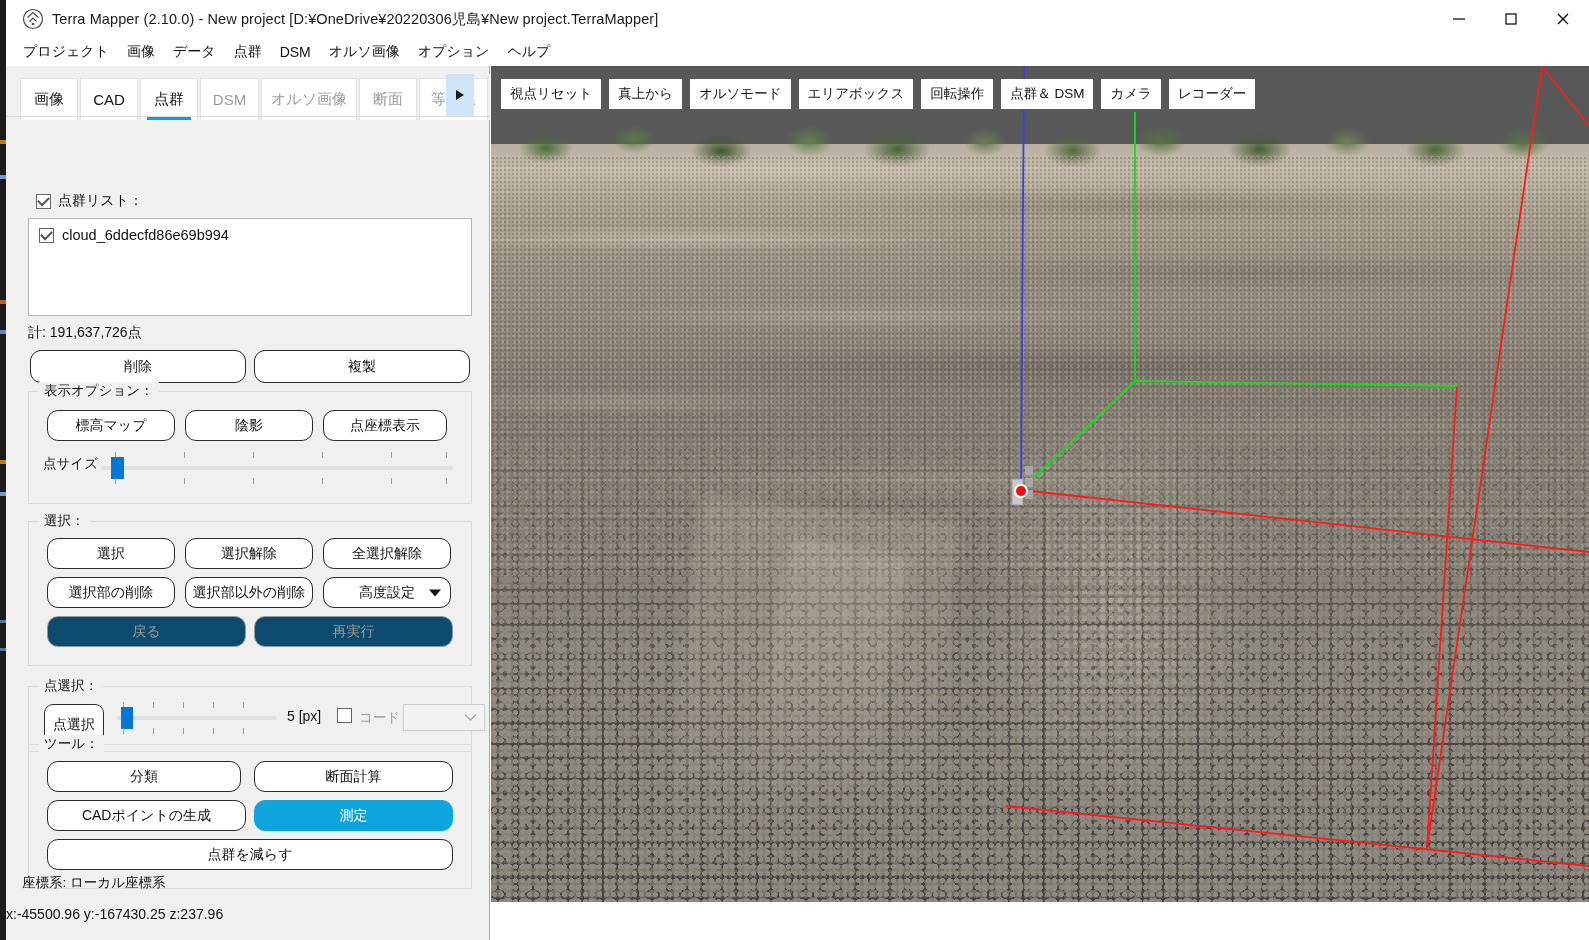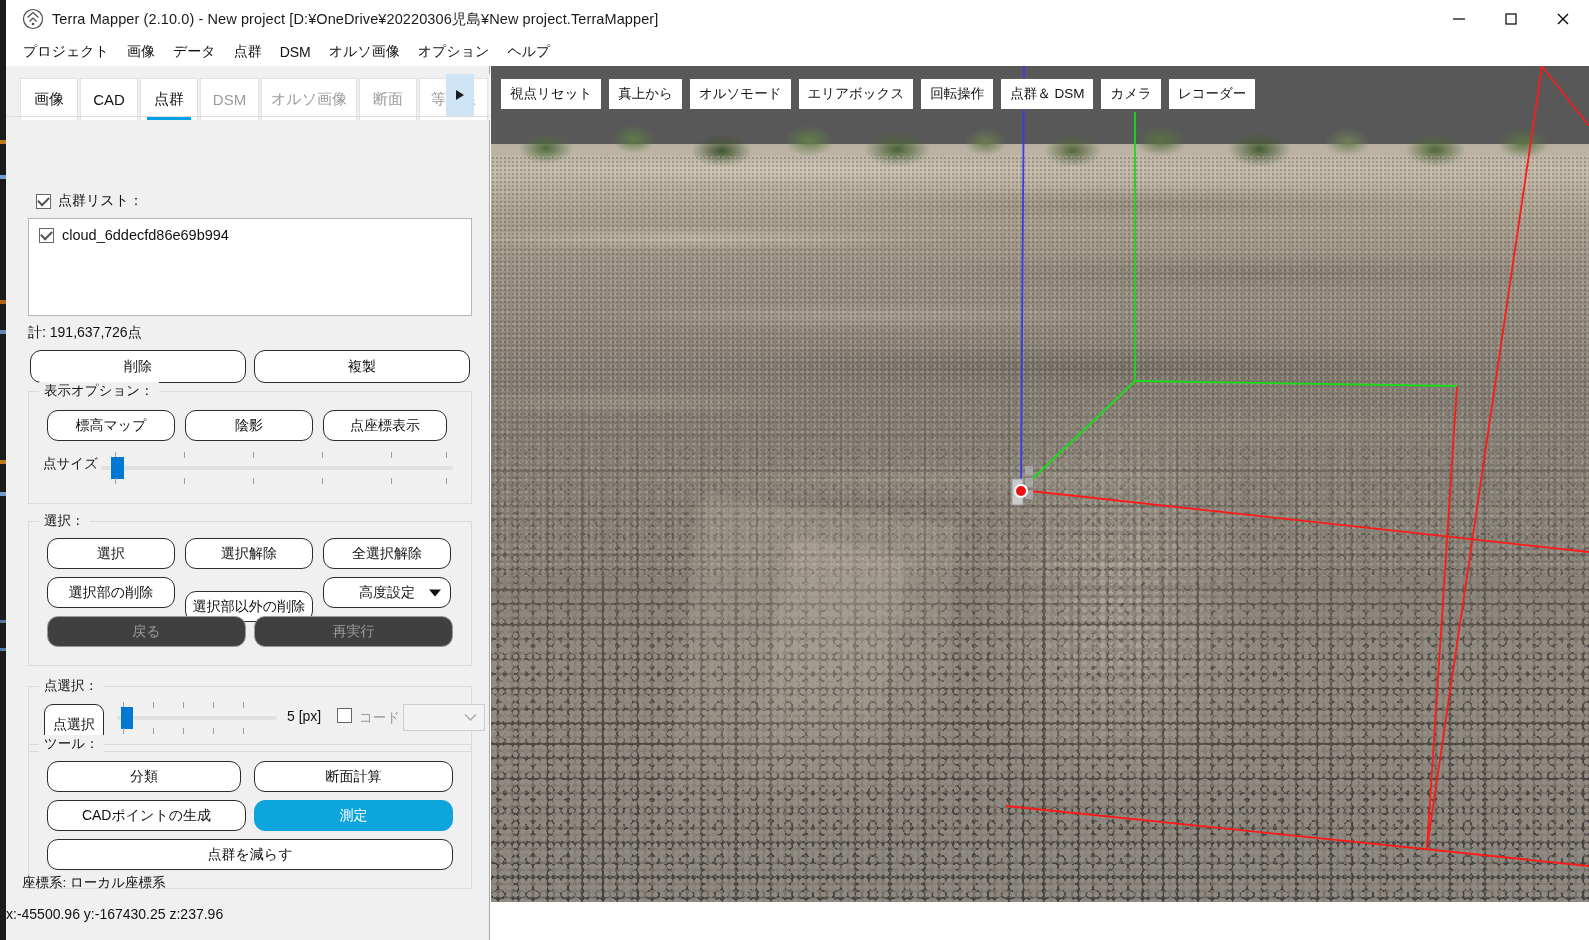--- a/index.html
+++ b/index.html
@@ -137,21 +137,21 @@
   }
 
   
   .btn {
     background:#ffffff; border:1px solid #2b2b2b; border-radius:11px;
     font-size:14px; color:#111;
     display:flex; align-items:center; justify-content:center;
     cursor:default; white-space:nowrap; position:relative;
     font-family:"Liberation Sans","DejaVu Sans",sans-serif;
   }
-  .btn.disabled { color:#9a9a9a; border-color:#9a9a9a; background:#404040;text-align:center; }
+  .btn.disabled { color:#9a9a9a; border-color:#9a9a9a; background:#0c4a6e;text-align:center; }
   .btn.primary { background:#0ea5dd; border-color:#0ea5dd; color:#ffffff; }
   .btn .caret {
     position:absolute; right:9px; top:50%; transform:translateY(-50%);
     width:0;height:0;border-left:6px solid transparent;border-right:6px solid transparent;
     border-top:7px solid #111;
   }
 
   .row-del   { position:absolute; left:24px; top:284px; width:216px; height:33px; }
   .row-dup   { position:absolute; left:248px; top:284px; width:216px; height:33px; }
 
@@ -183,21 +183,21 @@
   .tick.top { top:2px; }
   .tick.bot { top:28px; }
 
   
   .gbox-select { left:22px; top:455px; width:444px; height:145px; }
   .sel-b { position:absolute; height:31px; width:128px; }
   .s1 { left:18px;  top:16px; }
   .s2 { left:156px; top:16px; }
   .s3 { left:294px; top:16px; }
   .s4 { left:18px;  top:55px; }
-  .s5 { left:156px; top:55px;margin-top:14px; }
+  .s5 { left:156px; top:55px; }
   .s6 { left:294px; top:55px; }
   .s7 { left:18px;  top:94px; width:199px; }
   .s8 { left:225px; top:94px; width:199px; }
 
   
   .gbox-pointsel { left:22px; top:620px; width:444px; height:66px; }
   .ps-btn { position:absolute; left:15px; top:17px; width:60px; height:41px; border-radius:9px; }
   .ps-slider-wrap { position:absolute; left:88px; top:13px; width:160px; height:36px; }
   .ps-track {
     position:absolute; left:0; top:16px; width:160px; height:4px;

